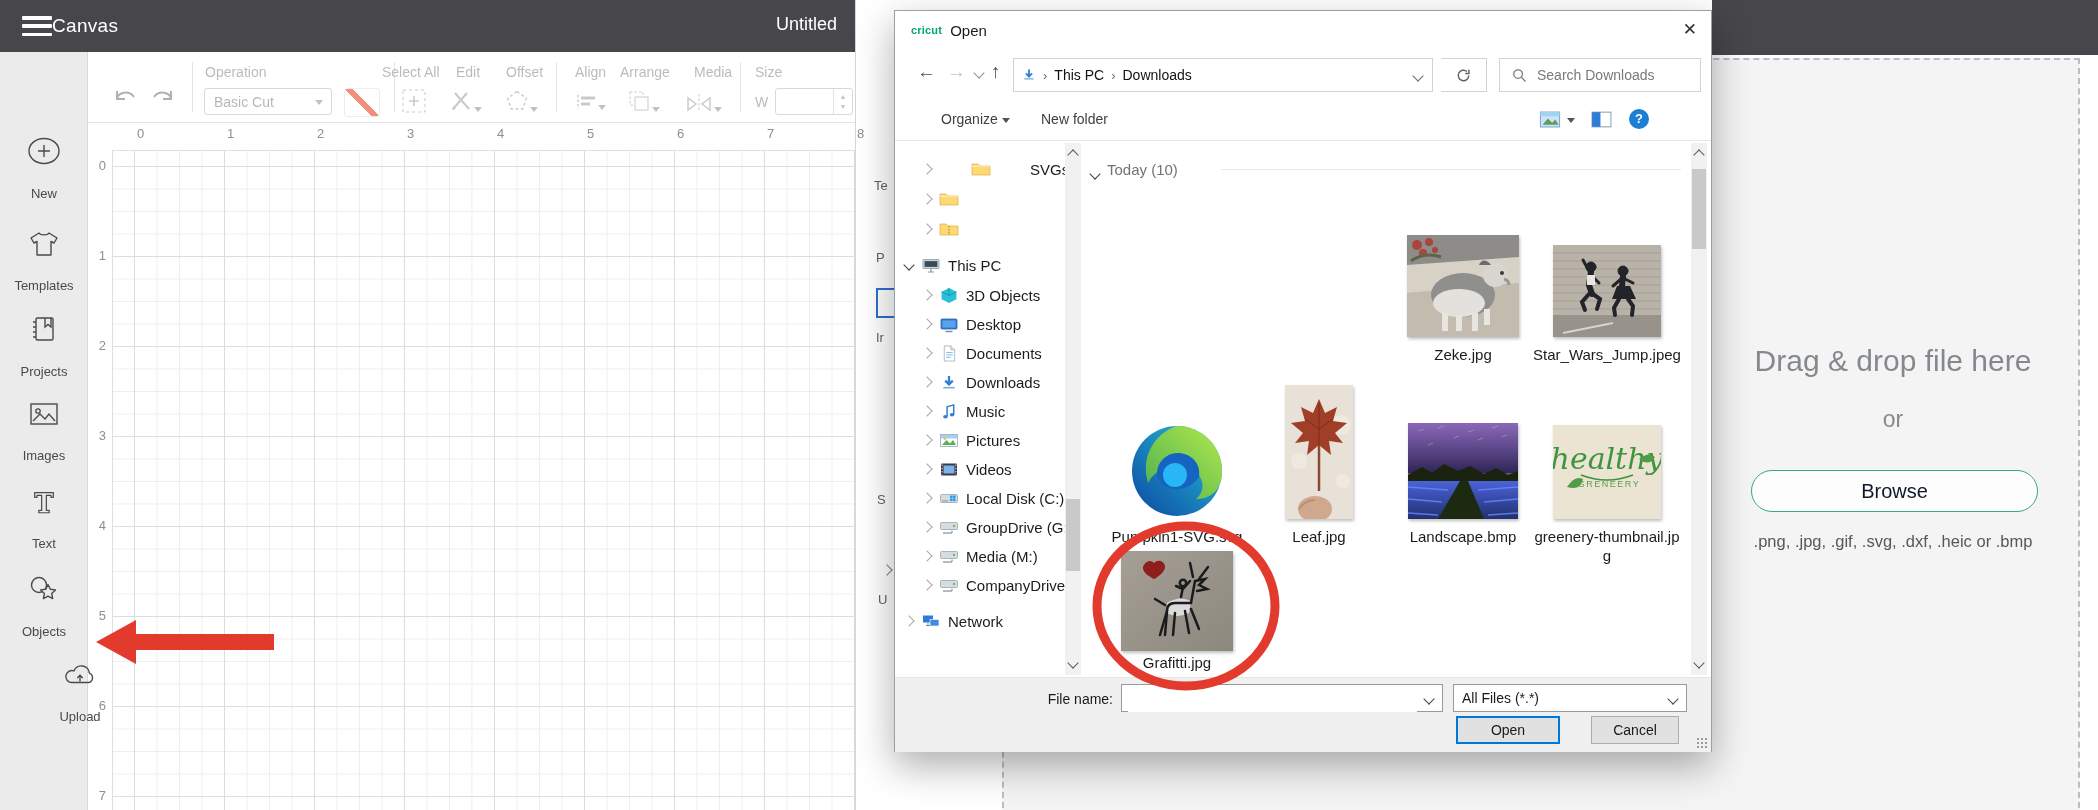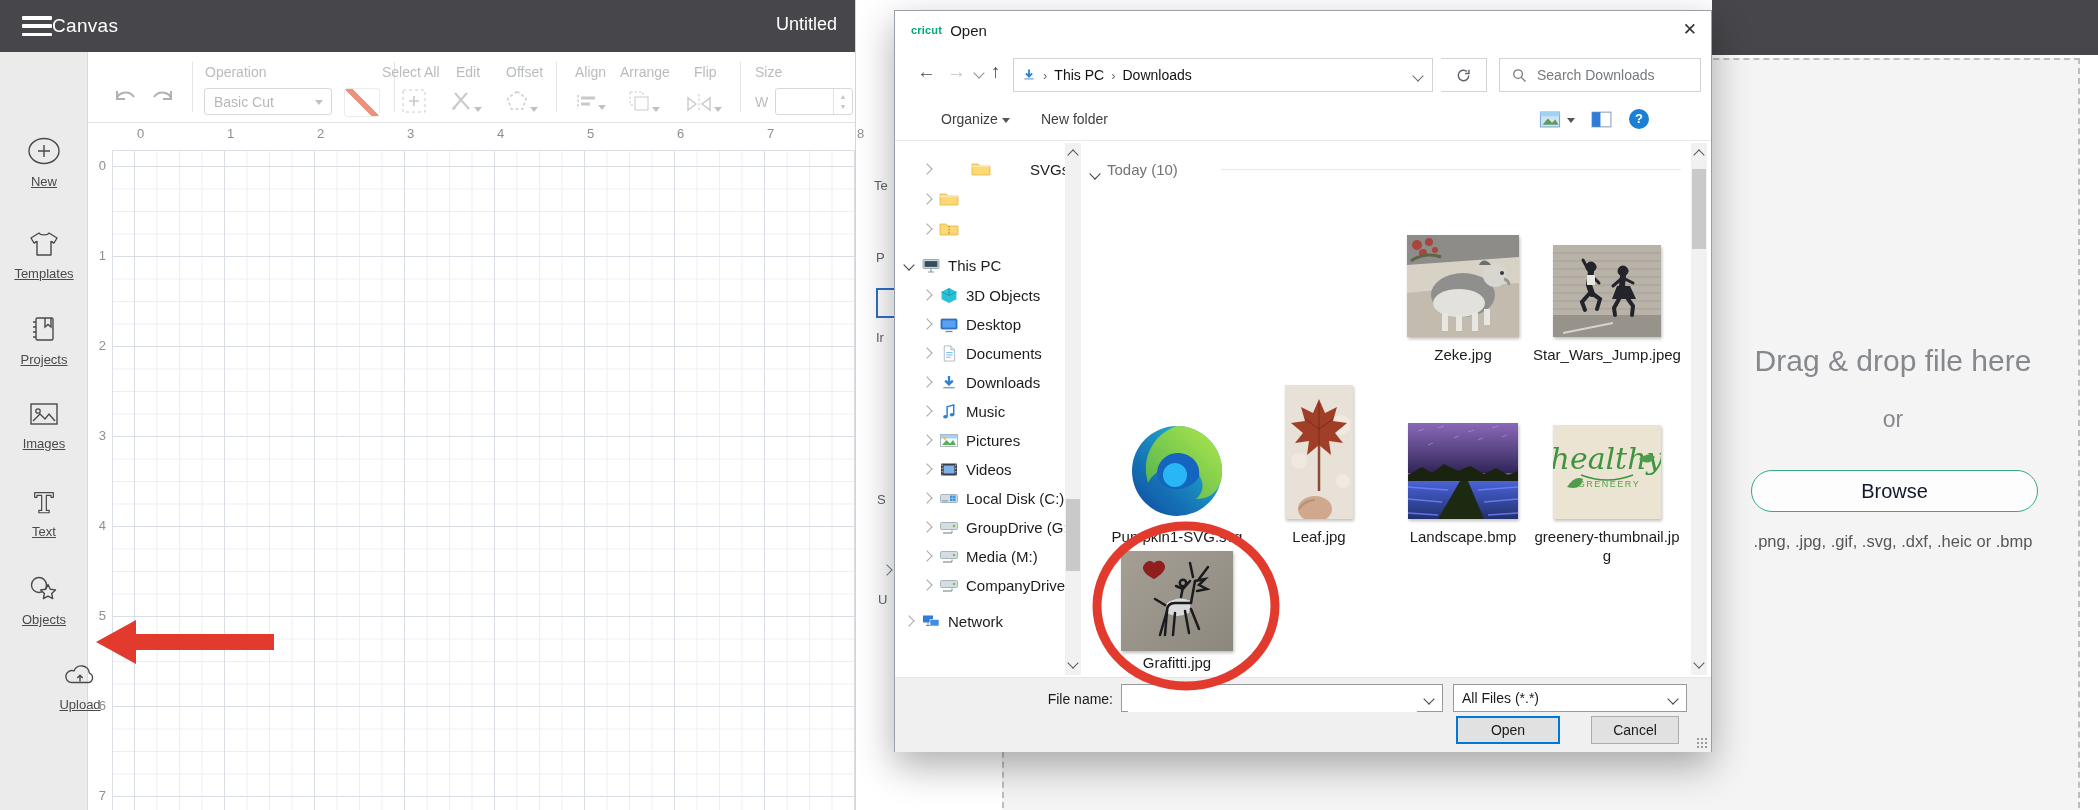--- a/index.html
+++ b/index.html
@@ -16,21 +16,21 @@
   .tb-div{position:absolute;top:10px;width:1px;height:50px;background:#e4e4e4;}
   .caret{display:inline-block;width:0;height:0;border-left:4px solid transparent;border-right:4px solid transparent;border-top:5px solid #bfc2c4;vertical-align:middle;}
   .tb-ic{position:absolute;top:36px;}
   #op-select{position:absolute;left:116px;top:36px;width:128px;height:27px;border:1px solid #d8d8d8;border-radius:3px;display:flex;align-items:center;color:#b5b8ba;font-size:14px;padding-left:9px;box-sizing:border-box;background:#fff;}
   #op-select .caret{position:absolute;right:8px;top:11px;}
   #op-swatch{position:absolute;left:256px;top:36px;width:34px;height:27px;border:1px solid #ececec;border-radius:3px;background:linear-gradient(45deg,transparent 44%,#ef8f7c 44%,#ef8f7c 56%,transparent 56%);}
   #size-w-input{position:absolute;left:687px;top:36px;width:78px;height:27px;border:1px solid #d8d8d8;border-radius:3px;background:#fff;box-sizing:border-box;}
   #size-w-input .spin{position:absolute;right:0;top:0;width:18px;height:100%;border-left:1px solid #e2e2e2;display:flex;flex-direction:column;align-items:center;justify-content:center;gap:3px;color:#c2c5c7;font-size:7px;}
   #sidebar{left:0;top:52px;width:88px;height:758px;background:#ebebeb;border-right:1px solid #d9d9d9;box-sizing:border-box;}
   .sb-item{position:absolute;left:0;width:88px;text-align:center;cursor:pointer;}
-  .sb-item .lbl{display:block;font-size:13px;color:#4a4a4a;margin-top:4px;text-decoration:underline;}
+  .sb-item .lbl{display:block;font-size:13px;color:#4a4a4a;margin-top:16px;}
   
   #ruler-h .num{position:absolute;top:0;font-size:13px;color:#8f8f8f;}
   #ruler-v .num{position:absolute;left:0;width:16px;text-align:right;font-size:13px;color:#8f8f8f;}
   #grid{left:112px;top:150px;width:743px;height:660px;border-left:1px solid #dcdfe6;border-top:1px solid #dcdfe6;
     background-image:
       linear-gradient(to right,#d9dde4 1px,transparent 1px),
       linear-gradient(to bottom,#d9dde4 1px,transparent 1px),
       linear-gradient(to right,#eceef3 1px,transparent 1px),
       linear-gradient(to bottom,#eceef3 1px,transparent 1px);
     background-size:90px 100%,100% 90px,22.5px 100%,100% 22.5px;
@@ -162,21 +162,21 @@
           <path d="M7 6h14M7 12h9" stroke="#c7cacc" stroke-width="3"></path>
         </svg><span class="caret"></span></span>
 
     <span class="tb-label" style="left:532px;">Arrange</span>
     <span class="tb-ic" style="left:538px;">
       <svg width="26" height="26" viewBox="0 0 26 26">
           <rect x="4" y="4" width="13" height="13" fill="#fff" stroke="#c7cacc" stroke-dasharray="2.5 2"></rect>
           <rect x="9" y="9" width="13" height="13" fill="#fff" stroke="#c7cacc"></rect>
         </svg><span class="caret"></span></span>
 
-    <span class="tb-label" style="left:606px;">Flip</span>
+    <span class="tb-label" style="left:606px;">Media</span>
     <span class="tb-ic" style="left:596px;top:40px;">
       <svg width="30" height="22" viewBox="0 0 28 22">
           <path d="M3 18V6l8 6z" fill="none" stroke="#c7cacc" stroke-width="1.4"></path>
           <path d="M25 18V6l-8 6z" fill="none" stroke="#c7cacc" stroke-width="1.4"></path>
           <path d="M14 2v18" stroke="#c7cacc" stroke-dasharray="2.5 2"></path>
         </svg><span class="caret"></span></span>
     <div class="tb-div" style="left:652px;"></div>
 
     <span class="tb-label" style="left:667px;">Size</span>
     <span class="tb-label" style="left:667px;top:42px;">W</span>

